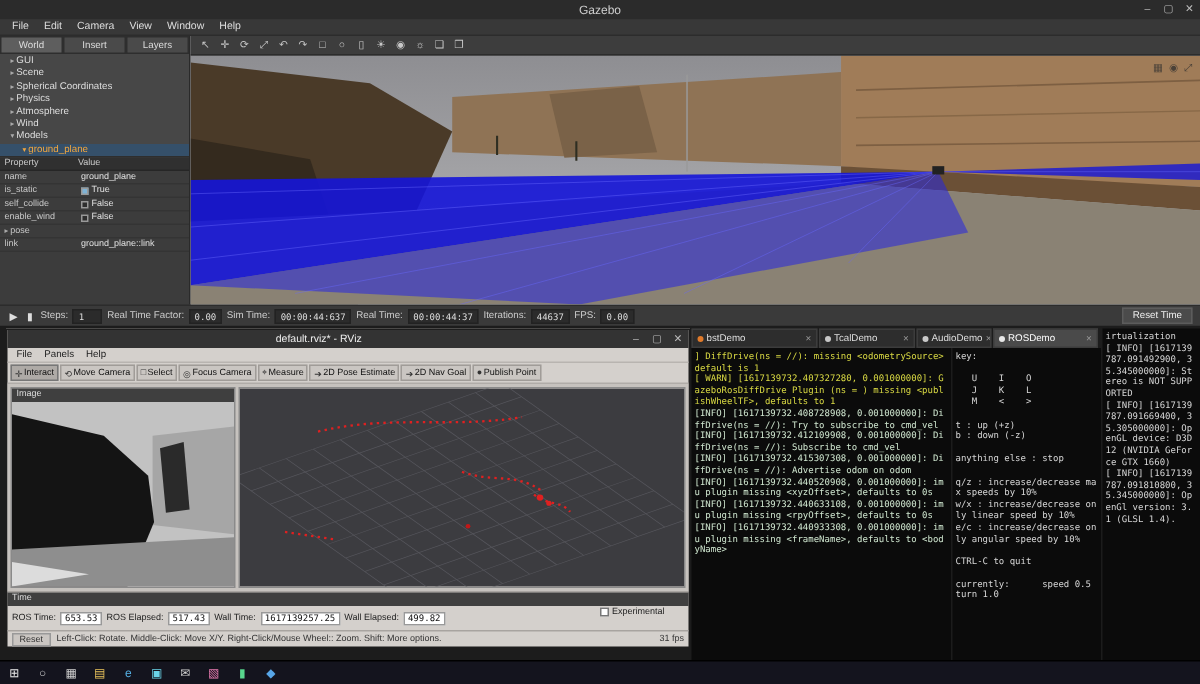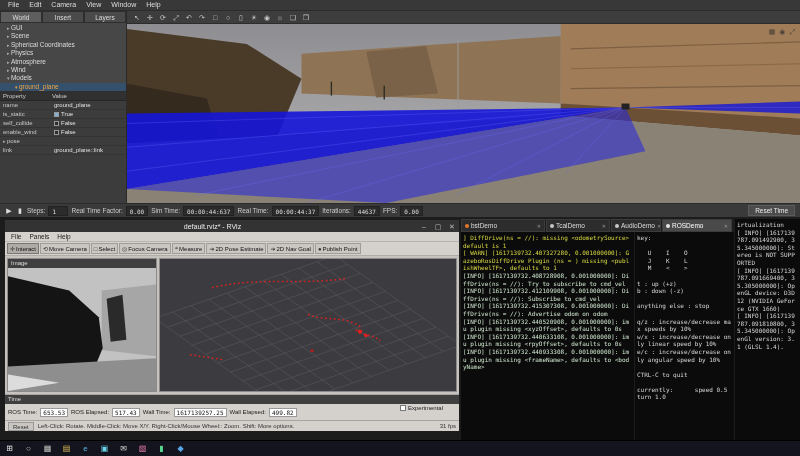--- a/index.html
+++ b/index.html
@@ -130,20 +130,29 @@
   .taskbar { position:absolute; left:0; top:440px; width:800px; height:16px; background:#14141e;
              display:flex; align-items:center; border-top:1px solid #000; }
   .tb-icon { width:19px; text-align:center; font-size:8px; line-height:16px; }
 </style>
 </head>
 <body>
 
 <div class="screen">
 
   <div class="gz">
+    <div class="gz-titlebar">
+      <span style="width:42px"></span>
+      <span class="t">Gazebo</span>
+      <span class="winbtns">
+        <span>–</span>
+        <span>▢</span>
+        <span>✕</span>
+      </span>
+    </div>
     <div class="gz-menubar">
 
     <span>File</span>
         <span>Edit</span>
         <span>Camera</span>
         <span>View</span>
         <span>Window</span>
         <span>Help</span>
       </div>
     <div class="gz-main">

